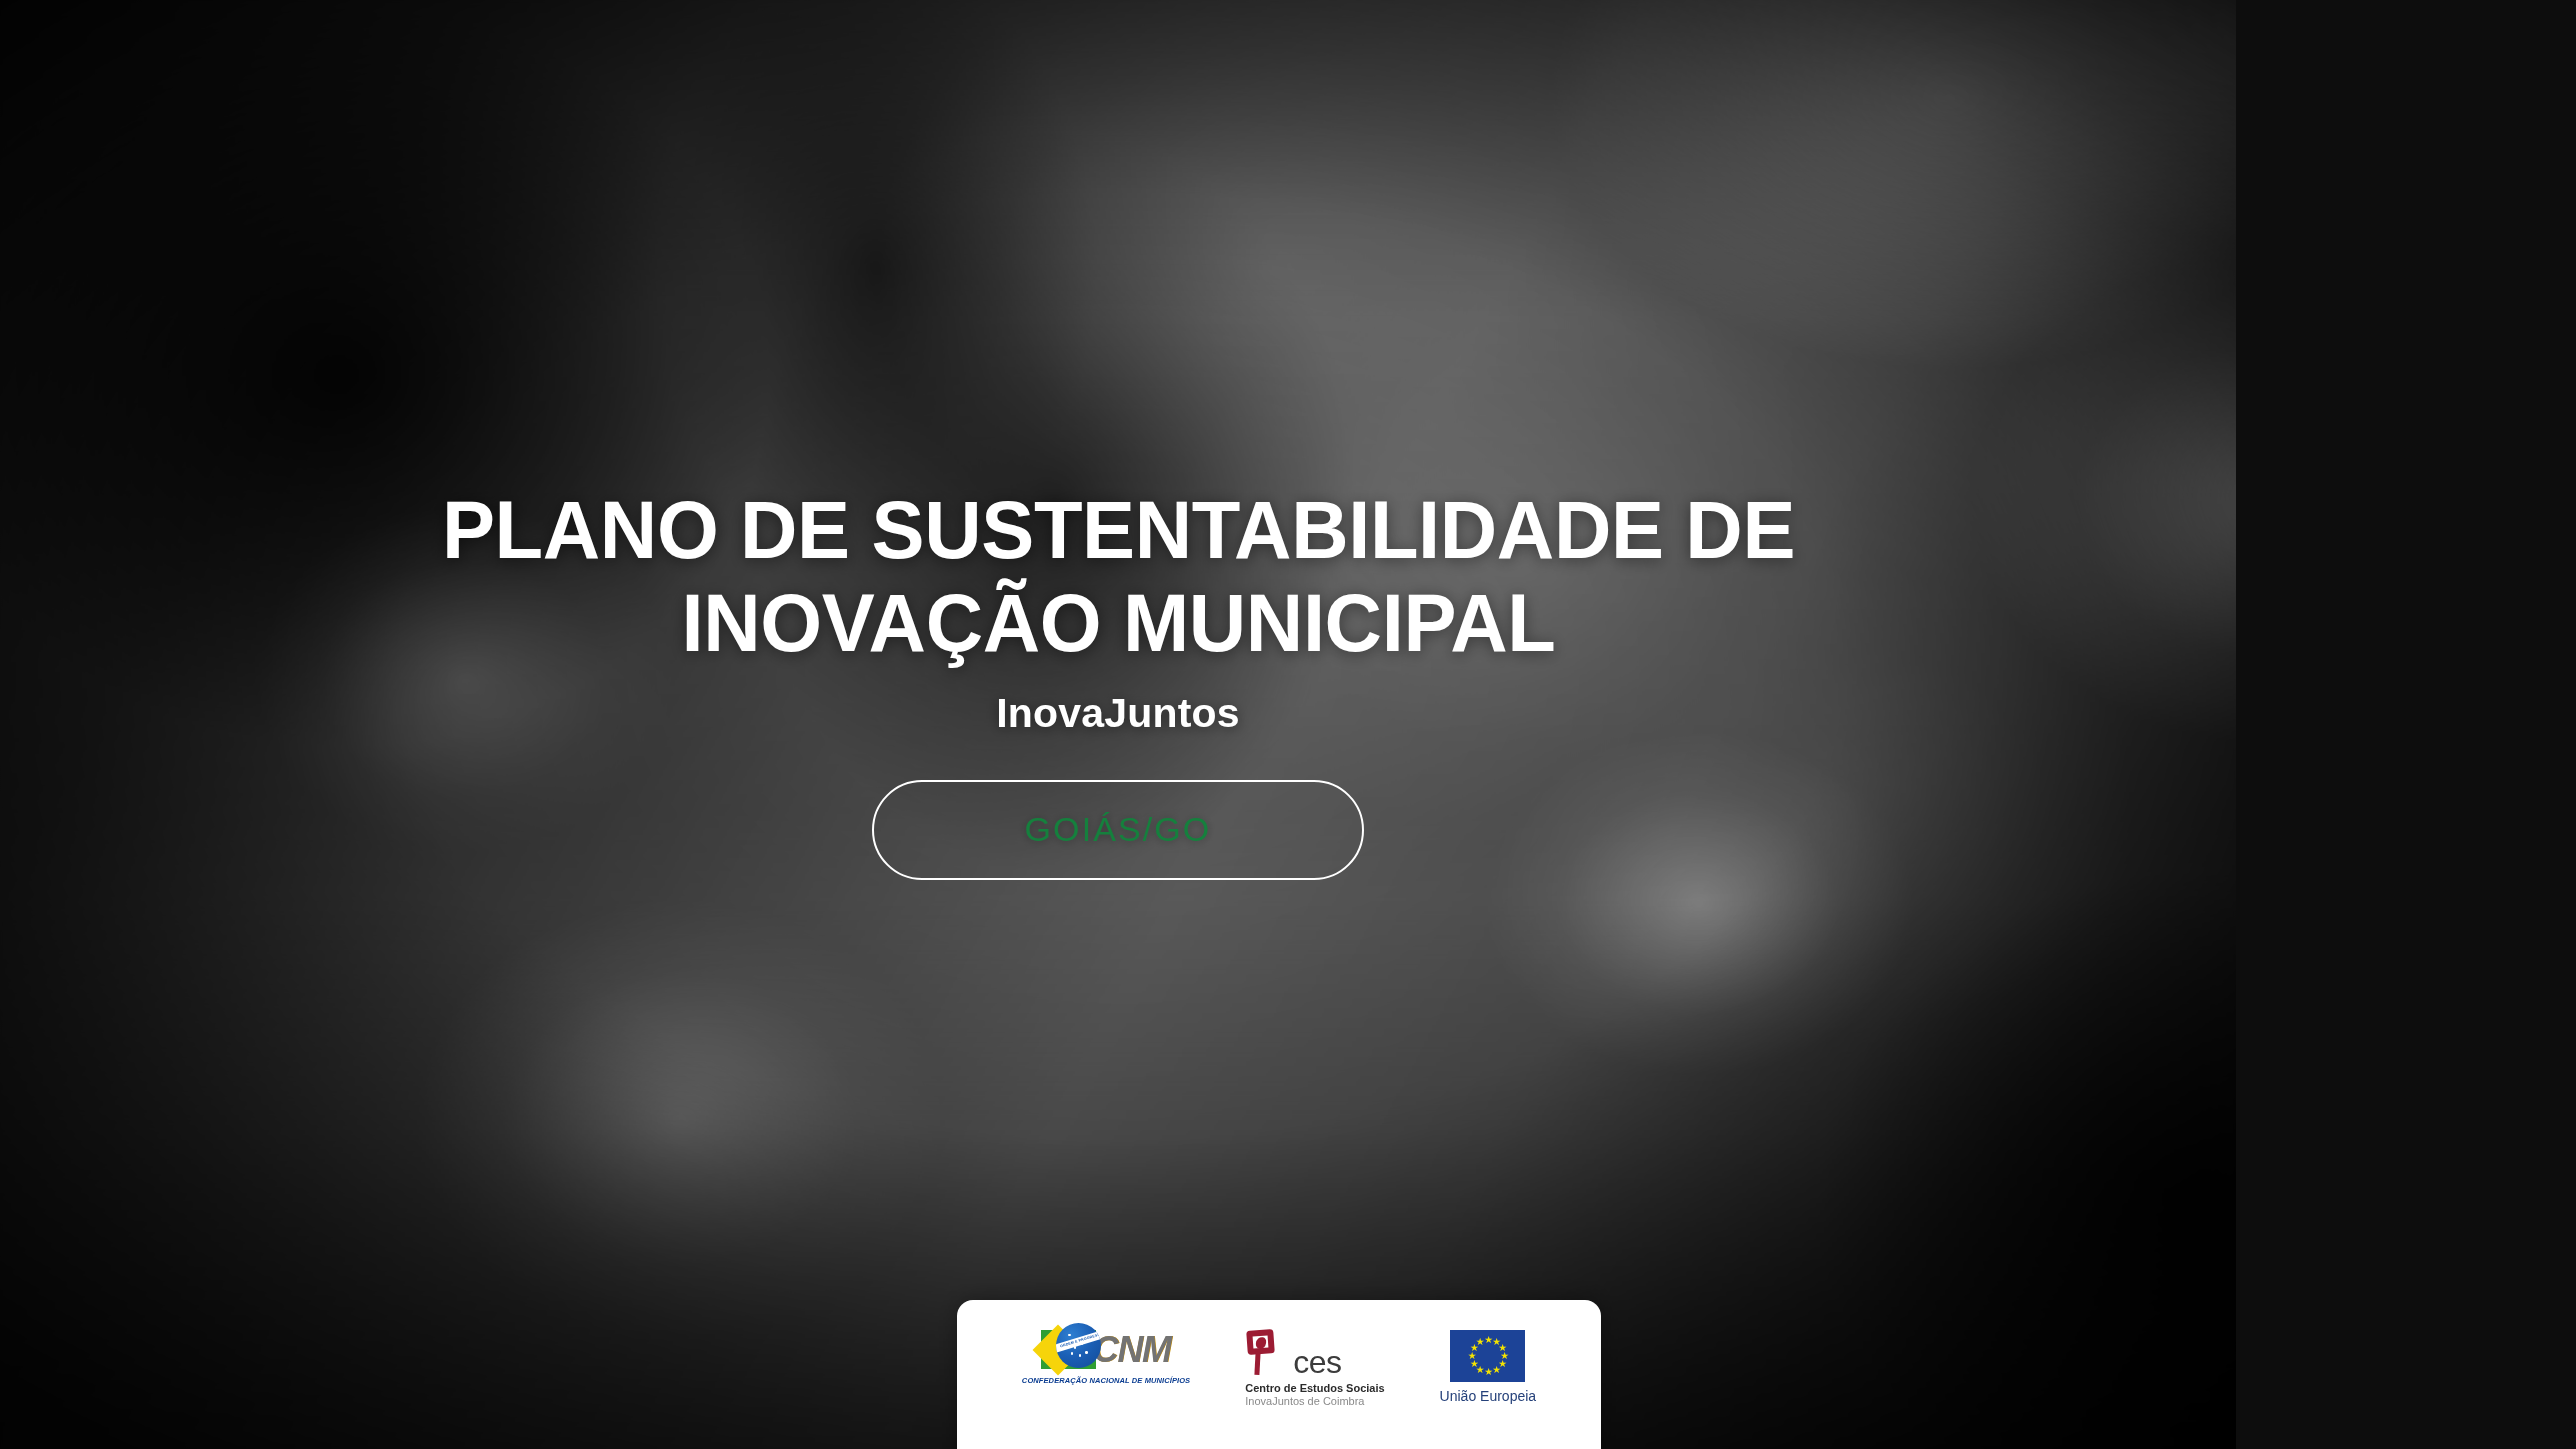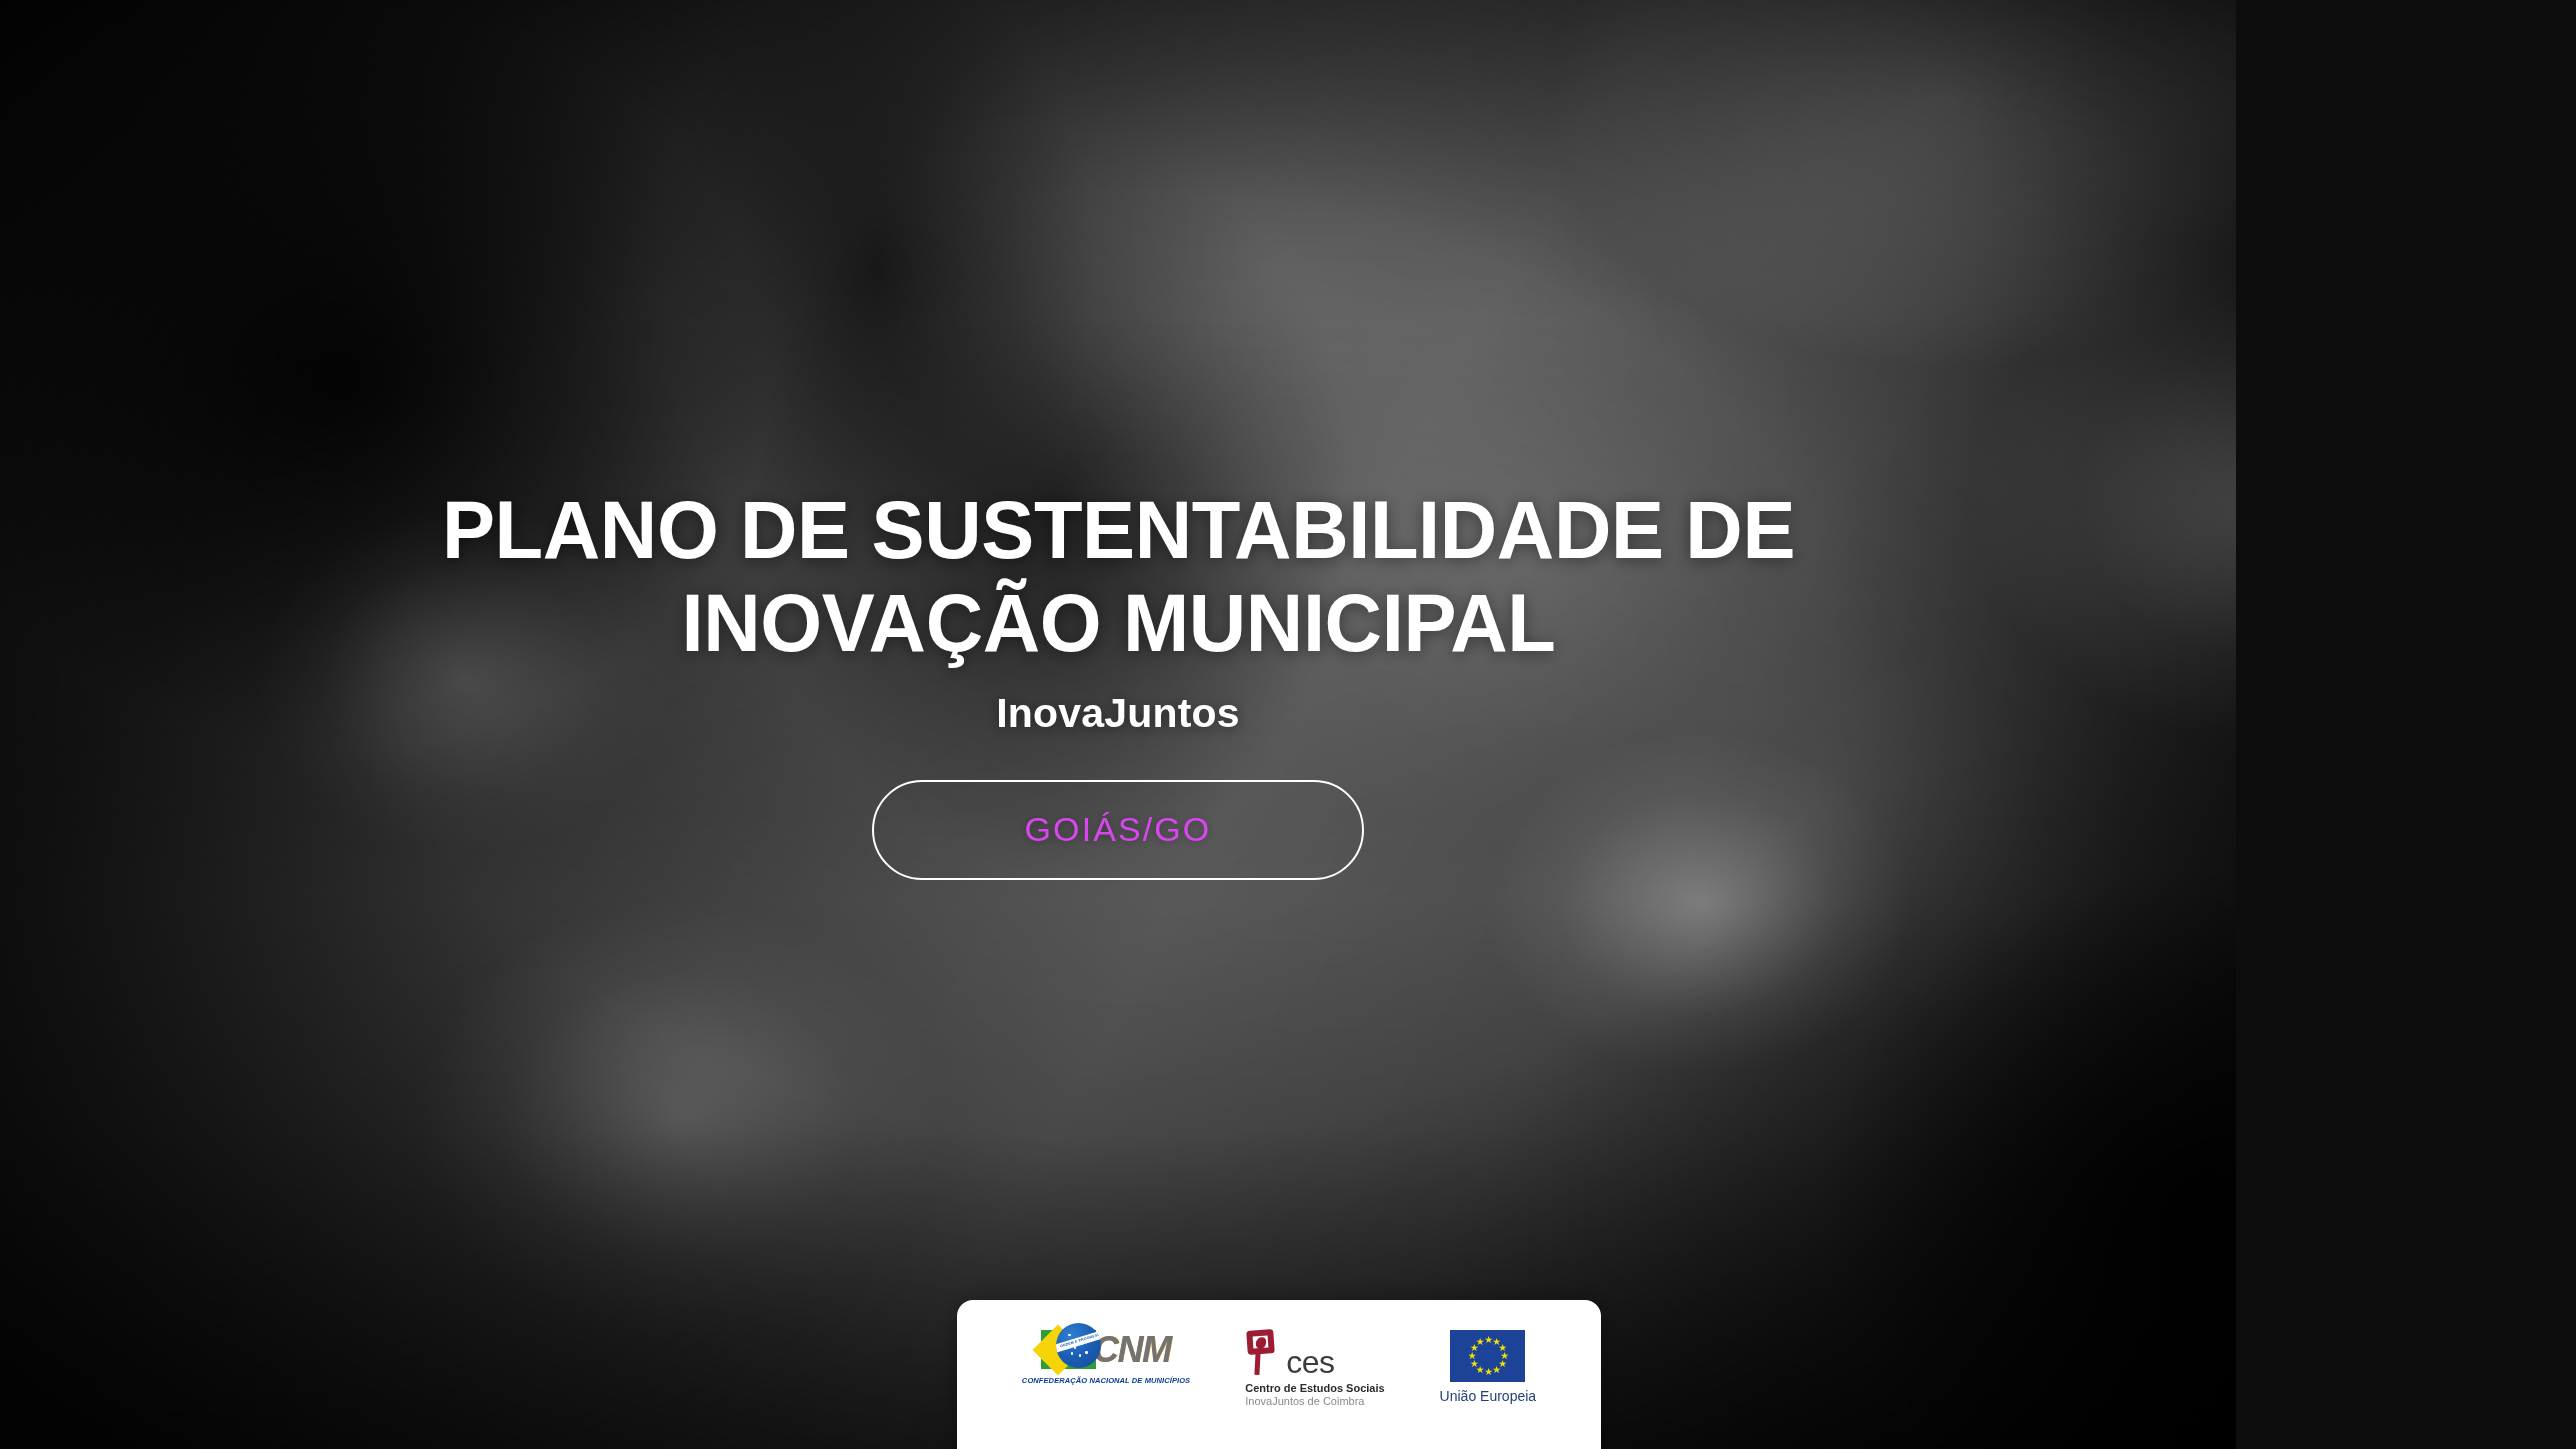--- a/index.html
+++ b/index.html
@@ -105,21 +105,21 @@
     margin-top:43px;
     display:inline-flex;
     align-items:center;
     justify-content:center;
     min-width:492px;
     height:100px;
     padding:16px 50px;
     border:2.7px solid #ffffff;
     border-radius:50px;
     background:transparent;
-    color:#d946ef;
+    color:#15803d;
     font-family:"Liberation Sans", sans-serif;
     font-size:34px;
     font-weight:normal;
     letter-spacing:2.1px;
     text-shadow:0 0.9px 9px rgba(0,0,0,0.35);
     cursor:pointer;
   }
 
   
   .logo-card {
@@ -197,21 +197,21 @@
     font-size:7.5px;
     font-weight:bold;
     font-style:italic;
     letter-spacing:0.1px;
     color:#0b3d91;
     white-space:nowrap;
   }
 
   
   .ces { display:flex; flex-direction:column; align-items:flex-start; }
-  .ces-top { display:flex; align-items:flex-end; gap:11px; }
+  .ces-top { display:flex; align-items:flex-end; gap:18px; }
   .ces-mark { position:relative; width:30px; height:47px; }
   .ces-mark-ring {
     position:absolute; left:1.8px; top:0;
     width:27px; height:24px;
     border:6.3px solid #9c1c33;
     border-radius:3.6px;
     transform:rotate(-4deg);
   }
   .ces-mark-blob {
     position:absolute; left:10.7px; top:7.2px;

